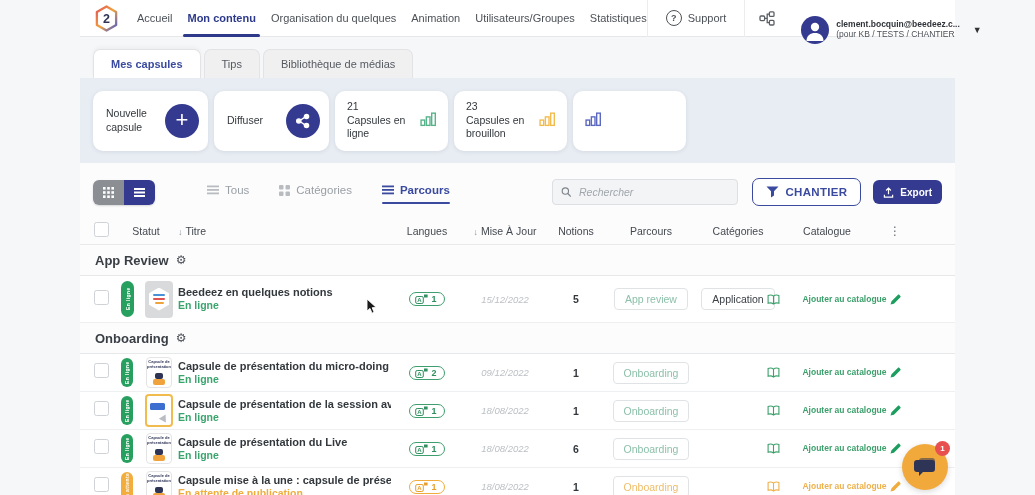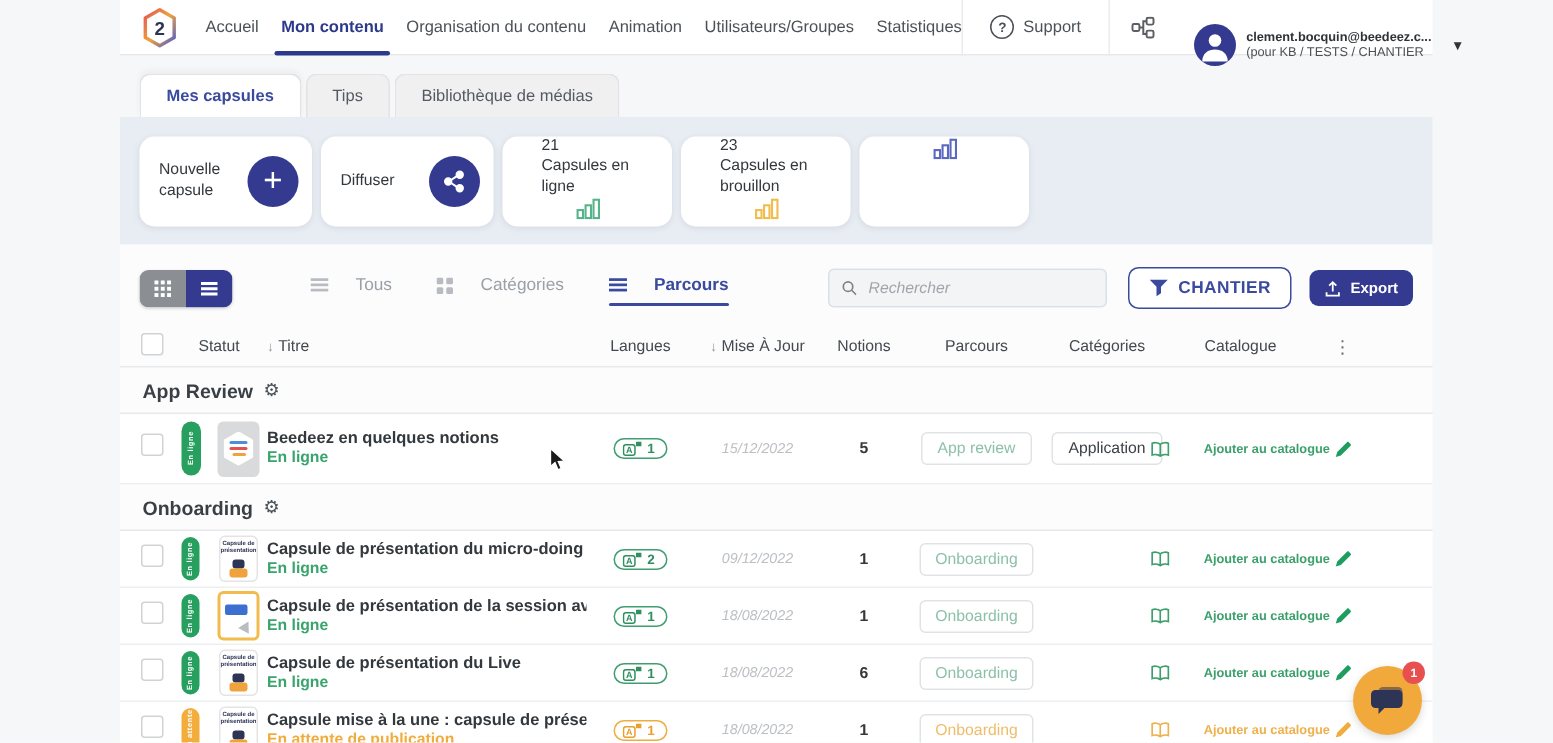--- a/index.html
+++ b/index.html
@@ -43,35 +43,35 @@
   
   .strip{background:#e8edf3;height:85px;display:flex;align-items:center;
     padding-left:13px;gap:6px;box-sizing:border-box;}
   .card{background:#fff;border-radius:10px;height:60px;box-shadow:0 1px 4px rgba(40,50,90,.10);
     display:flex;align-items:center;box-sizing:border-box;cursor:pointer;}
   .card.action{width:115px;justify-content:space-between;padding:0 9px 0 13px;}
   .card.action .alabel{font-size:10.5px;color:#33383d;line-height:1.25;max-width:58px;}
   .circlebtn{width:34px;height:34px;border-radius:50%;background:#333a8f;color:#fff;
     display:flex;align-items:center;justify-content:center;flex:none;}
   .circlebtn .plus{font-size:22px;line-height:1;margin-top:-2px;font-weight:300;}
-  .card.stat{width:113px;justify-content:space-between;padding:0 11px 0 12px;flex-direction:column;}
+  .card.stat{width:113px;justify-content:space-between;padding:0 11px 0 12px;}
   .card.stat .stext{display:flex;flex-direction:column;line-height:1.3;}
   .card.stat .scount{font-size:10.5px;color:#33383d;}
   .card.stat .slabel{font-size:10.5px;color:#33383d;max-width:62px;}
   .c-green{color:#57b389;} .c-amber{color:#f2bb4e;} .c-blue{color:#5a68c0;}
 
   
   .content{background:#fcfcfd;min-height:332px;}
   .toolbar{display:flex;align-items:center;padding:14px 13px 0 13px;height:30px;}
   .viewtoggle{display:flex;border-radius:6px;overflow:hidden;box-shadow:0 1px 2px rgba(0,0,0,.15);}
   .vseg{width:31px;height:25px;display:flex;align-items:center;justify-content:center;cursor:pointer;}
   .vseg.grid{background:#8b8f93;}
   .vseg.list{background:#333a8f;}
   .filtertabs{display:flex;align-items:center;gap:30px;margin-left:52px;flex:1;}
-  .ftab{display:flex;align-items:center;gap:18px;font-size:11.5px;color:#9aa0a5;
+  .ftab{display:flex;align-items:center;gap:6px;font-size:11.5px;color:#9aa0a5;
     cursor:pointer;position:relative;padding-bottom:4px;}
   .ftab.active{color:#3a4a9f;font-weight:bold;}
   .ftab.active::after{content:"";position:absolute;left:0;right:0;bottom:-4px;height:2px;
     background:#3a4a9f;border-radius:1px;}
   .search{display:flex;align-items:center;gap:6px;width:186px;height:26px;
     background:#f3f4f6;border:1px solid #dcdfe3;border-radius:4px;padding:0 8px;
     box-sizing:border-box;margin-right:14px;}
   .search input{border:none;background:transparent;outline:none;font-size:10.5px;
     font-style:italic;color:#6a7075;width:100%;font-family:"Liberation Sans",sans-serif;}
   .search input::placeholder{color:#a0a6ab;}
@@ -176,21 +176,21 @@
           <stop offset="1" stop-color="#4a5ad1"></stop>
             </linearGradient>
           </defs>
         <path d="M13 1.5 L23 7.2 V20.8 L13 26.5 L3 20.8 V7.2 Z" fill="#fff" stroke="url(#lg)" stroke-width="2.4" stroke-linejoin="round"></path>
         <text x="13" y="19" font-size="13" font-weight="bold" fill="#2e3456" text-anchor="middle" font-family="sans-serif">2</text>
       </svg>
     </span>
     <div class="nav-items">
       <span class="nav-item">Accueil</span>
       <span class="nav-item active">Mon contenu</span>
-      <span class="nav-item">Organisation du contenu</span>
+      <span class="nav-item">Organisation du quelques</span>
       <span class="nav-item">Animation</span>
       <span class="nav-item">Utilisateurs/Groupes</span>
       <span class="nav-item">Statistiques</span>
     </div>
     <div class="nav-right">
       <span class="nav-sep"></span>
       <span class="support">
         <span class="qmark">?</span>
         <span>Support</span>
       </span>

